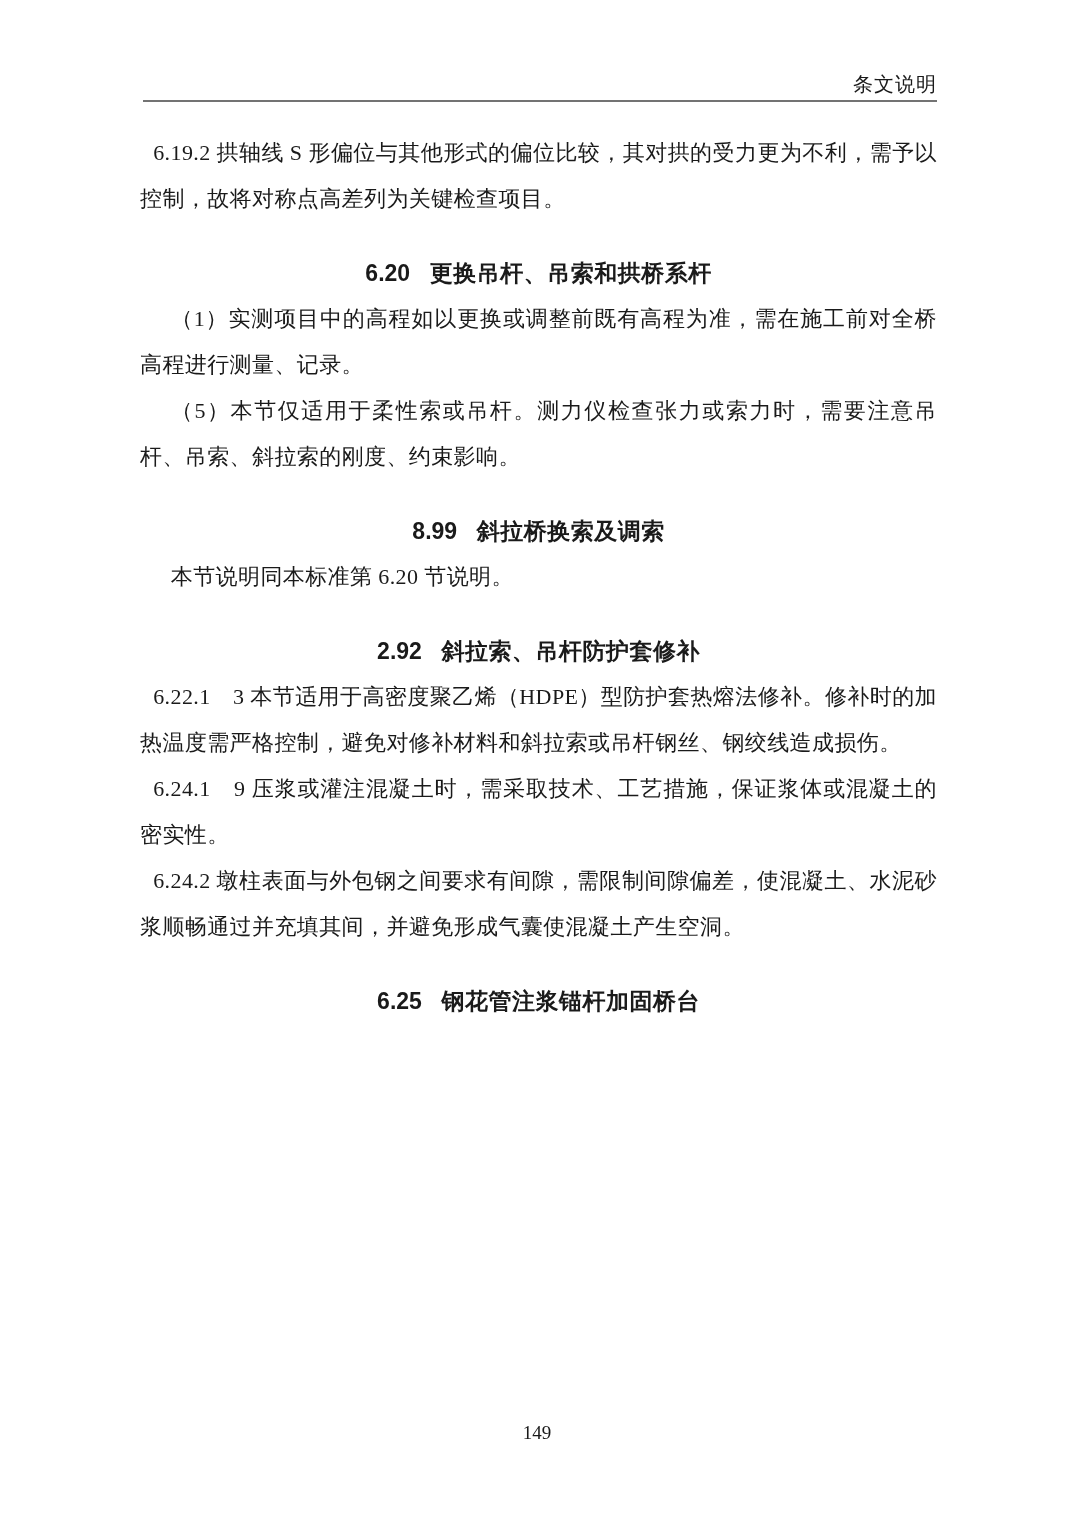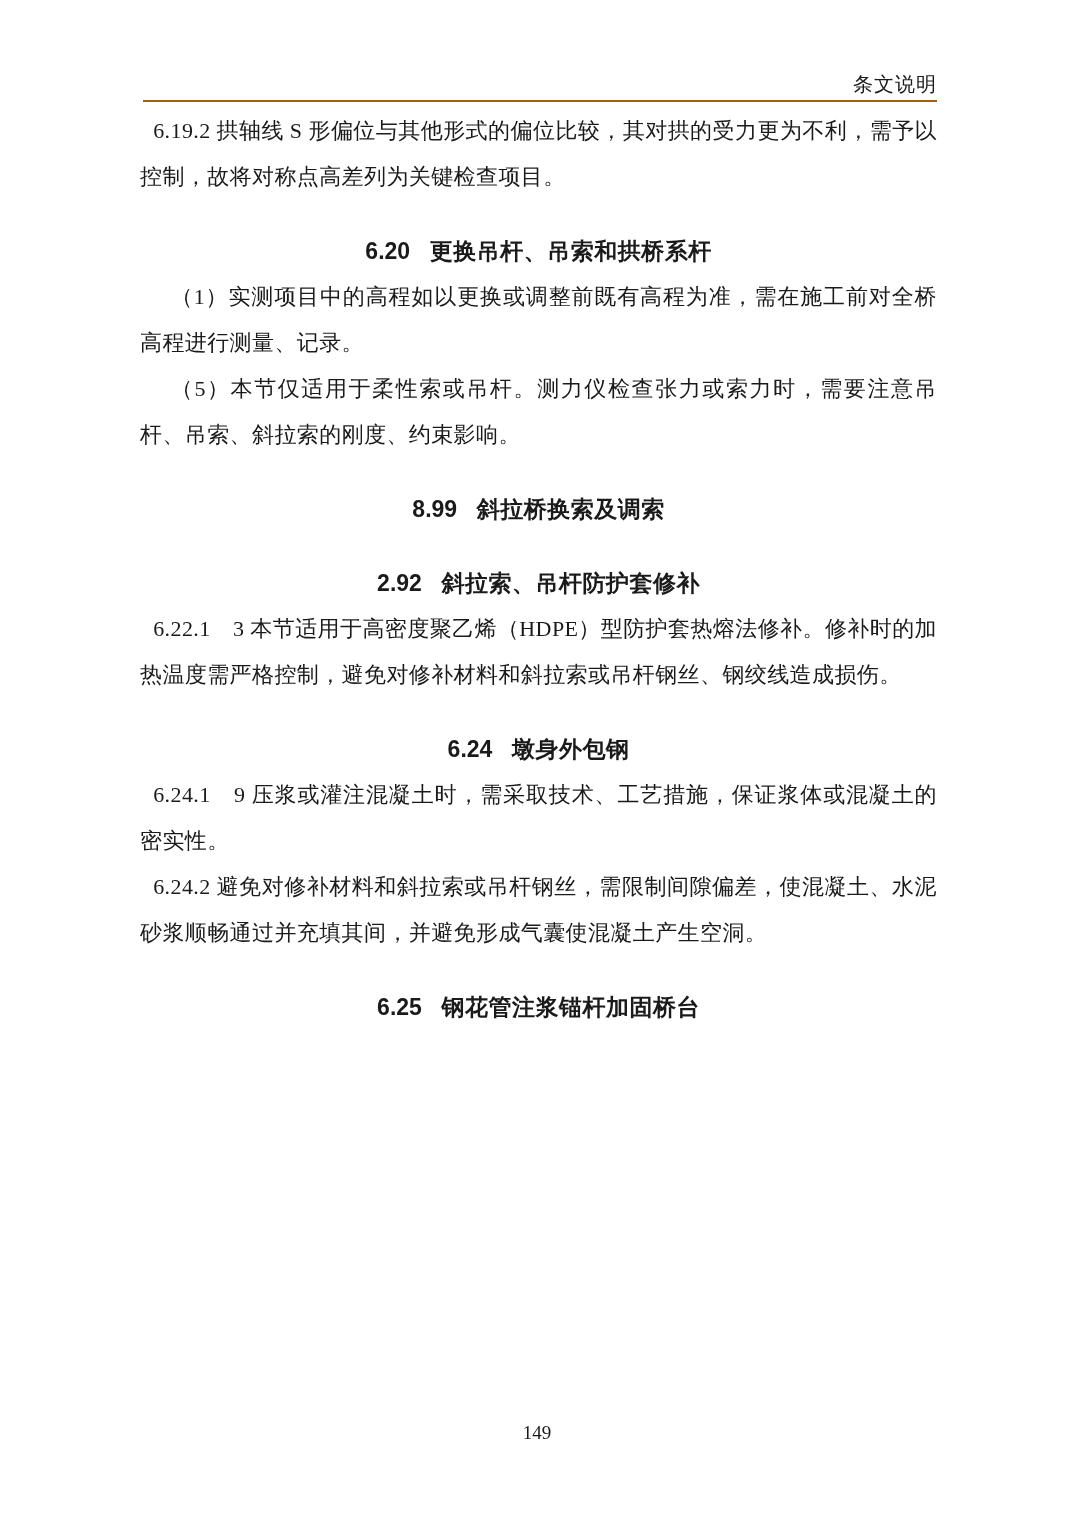--- a/index.html
+++ b/index.html
@@ -14,30 +14,30 @@
   }
   .page {
     position: relative;
     width: 1074px;
     height: 1520px;
     background: #ffffff;
     overflow: hidden;
   }
   .page-header {
     margin: 73px 137px 0 143px;
-    border-bottom: 2px solid #a16207;
+    border-bottom: 2px solid #737373;
     padding-bottom: 5px;
     text-align: right;
     font-size: 20px;
     line-height: 22px;
     letter-spacing: 1px;
   }
   .doc-body {
     margin: 0 137px 0 140px;
-    padding-top: 6px;
+    padding-top: 28px;
     font-size: 22px;
     line-height: 46px;
     text-align: justify;
     letter-spacing: 0.4px;
   }
   .para {
     margin: 0;
   }
   .indent-sm { text-indent: 0.6em; }   
   .indent-md { text-indent: 1.4em; }   
@@ -79,29 +79,29 @@
 
     <p class="para indent-sm">6.19.2 拱轴线 S 形偏位与其他形式的偏位比较，其对拱的受力更为不利，需予以控制，故将对称点高差列为关键检查项目。</p>
 
     <h2 class="heading"><span class="hnum">6.20</span><span class="htitle">更换吊杆、吊索和拱桥系杆</span></h2>
 
     <p class="para indent-md">（1）实测项目中的高程如以更换或调整前既有高程为准，需在施工前对全桥高程进行测量、记录。</p>
     <p class="para indent-md">（5）本节仅适用于柔性索或吊杆。测力仪检查张力或索力时，需要注意吊杆、吊索、斜拉索的刚度、约束影响。</p>
 
     <h2 class="heading"><span class="hnum">8.99</span><span class="htitle">斜拉桥换索及调索</span></h2>
 
+    <p class="para indent-md">本节说明同本标准第 6.20 节说明。</p>
 
     <h2 class="heading"><span class="hnum">2.92</span><span class="htitle">斜拉索、吊杆防护套修补</span></h2>
 
     <p class="para indent-sm">6.22.1　3 本节适用于高密度聚乙烯（HDPE）型防护套热熔法修补。修补时的加热温度需严格控制，避免对修补材料和斜拉索或吊杆钢丝、钢绞线造成损伤。</p>
 
-    <h2 class="heading"><span class="hnum">6.24</span><span class="htitle">墩身外包钢</span></h2>
 
     <p class="para indent-sm">6.24.1　9 压浆或灌注混凝土时，需采取技术、工艺措施，保证浆体或混凝土的密实性。</p>
-    <p class="para indent-sm">6.24.2 避免对修补材料和斜拉索或吊杆钢丝，需限制间隙偏差，使混凝土、水泥砂浆顺畅通过并充填其间，并避免形成气囊使混凝土产生空洞。</p>
+    <p class="para indent-sm">6.24.2 墩柱表面与外包钢之间要求有间隙，需限制间隙偏差，使混凝土、水泥砂浆顺畅通过并充填其间，并避免形成气囊使混凝土产生空洞。</p>
 
     <h2 class="heading"><span class="hnum">6.25</span><span class="htitle">钢花管注浆锚杆加固桥台</span></h2>
 
 
   </main>
 
   <footer class="page-footer">
     <span>149</span>
   </footer>
 

